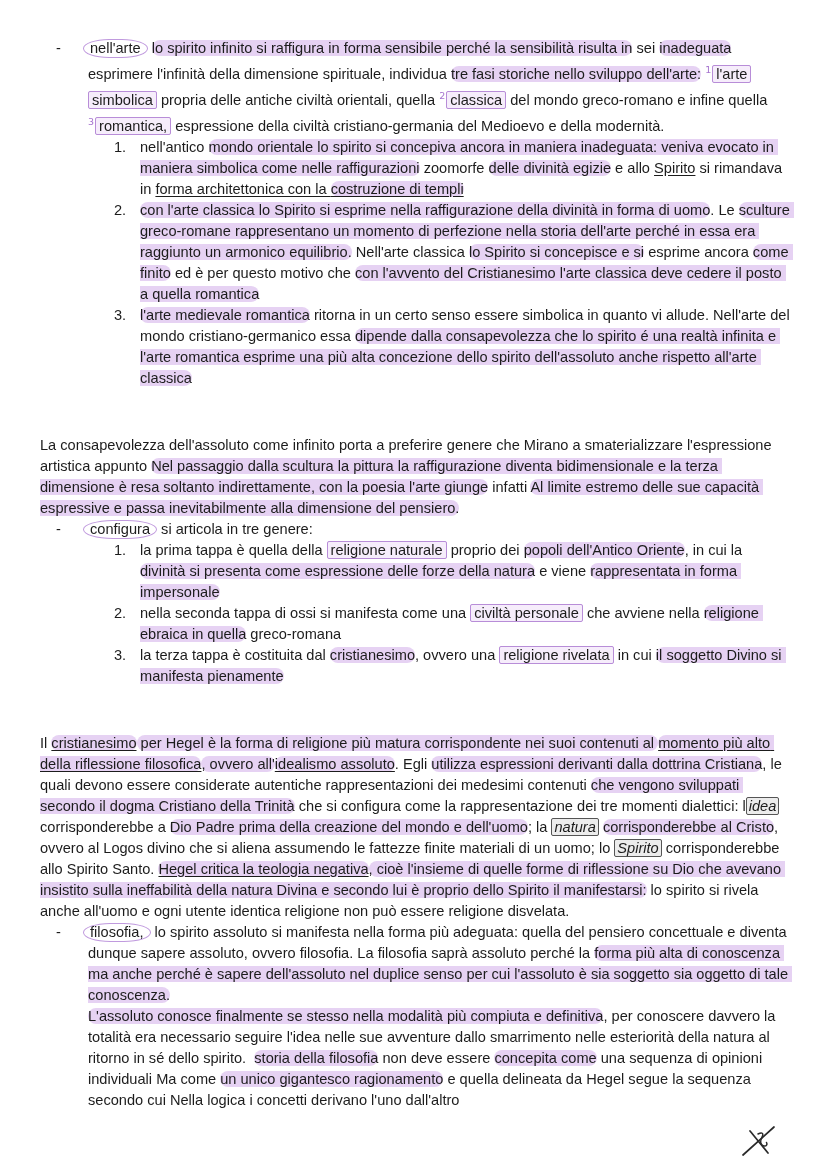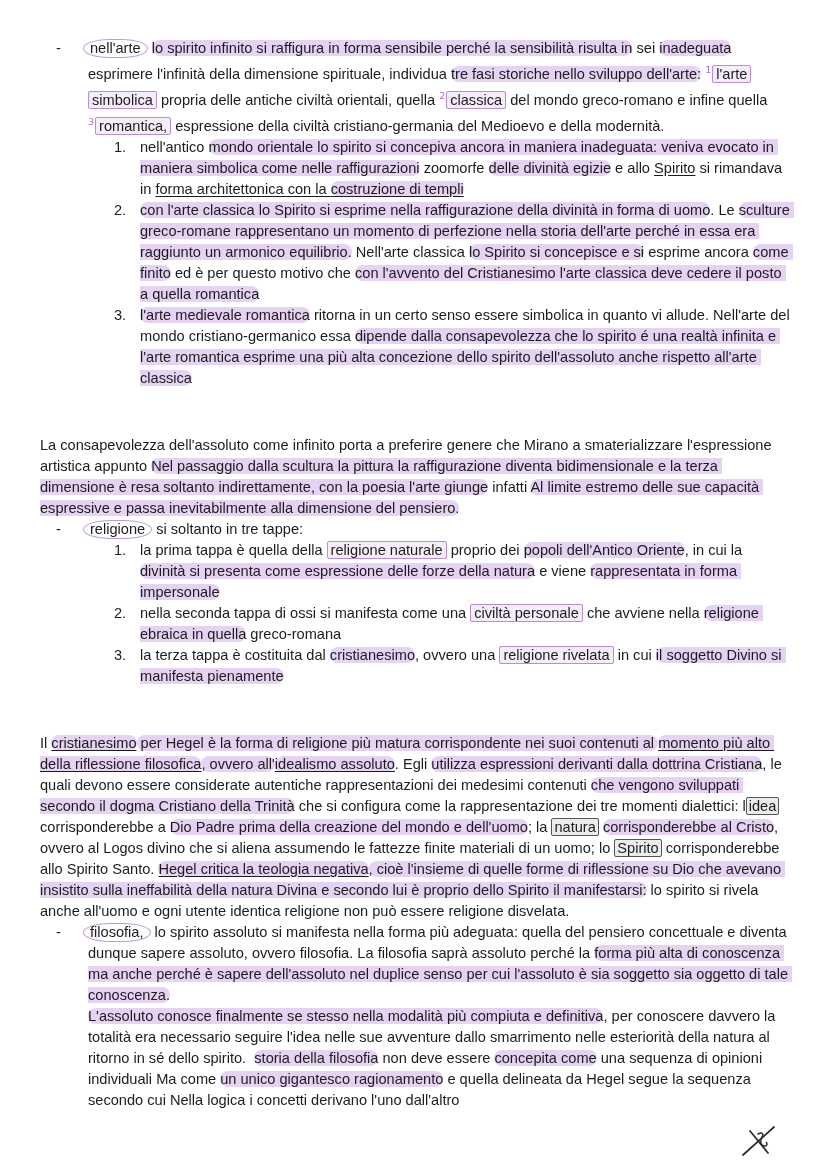--- a/index.html
+++ b/index.html
@@ -34,20 +34,21 @@
     background:var(--box_fill,#f6edfb);
     border-radius:2px;
     padding:0 3px;
     text-align:center;
   }
   .darkbox{
     border:1.4px solid var(--darkbox_border,#555);
     background:var(--darkbox_fill,#ececec);
     border-radius:2px;
     padding:0 2px;
+    font-style:italic;
   }
   .circle{
     border:1.4px solid var(--circle_border,#c09ade);
     border-radius:50%/62%;
     padding:0 6px 1px 6px;
     margin-left:-5px;
   }
   .sup{
     color:var(--sup_color,#a674cf);
     font-size:9.5px;
@@ -63,21 +64,21 @@
 </style>
 </head>
 <body>
 
 <main id="doc">
     <div class="block bullet"><span class="marker">-</span><span class="seg circle">nell'arte</span><span class="seg"> </span><span class="seg hl">lo spirito infinito si raffigura in forma sensibile perché la sensibilità risulta in</span><span class="seg"> sei </span><span class="seg hl">inadeguata</span><span class="seg"> esprimere l'infinità della dimensione spirituale, individua </span><span class="seg hl">tre fasi storiche nello sviluppo dell'arte:</span><span class="seg"> </span><span class="seg sup">1</span><span class="seg box">l'arte</span><span class="seg"> </span><span class="seg box">simbolica</span><span class="seg"> propria delle antiche civiltà orientali, quella </span><span class="seg sup">2</span><span class="seg box">classica</span><span class="seg"> del mondo greco-romano e infine quella </span><span class="seg sup">3</span><span class="seg box">romantica,</span><span class="seg"> espressione della civiltà cristiano-germania del Medioevo e della modernità.</span></div>
     <div class="block num"><span class="marker">1.</span><span class="seg">nell'antico </span><span class="seg hl">mondo orientale lo spirito si concepiva ancora in maniera inadeguata: veniva evocato in maniera simbolica come nelle raffigurazioni</span><span class="seg"> zoomorfe </span><span class="seg hl">delle divinità egizie</span><span class="seg"> e allo </span><span class="seg ul">Spirito</span><span class="seg"> si rimandava in </span><span class="seg ul">forma architettonica con la </span><span class="seg hl ul">costruzione di templi</span></div>
     <div class="block num"><span class="marker">2.</span><span class="seg hl">con l'arte classica lo Spirito si esprime nella raffigurazione della divinità in forma di uomo</span><span class="seg">. Le </span><span class="seg hl">sculture greco-romane rappresentano un momento di perfezione nella storia dell'arte perché in essa era raggiunto un armonico equilibrio.</span><span class="seg"> Nell'arte classica </span><span class="seg hl">lo Spirito si concepisce e si</span><span class="seg"> esprime ancora </span><span class="seg hl">come finito</span><span class="seg"> ed è per questo motivo che </span><span class="seg hl">con l'avvento del Cristianesimo l'arte classica deve cedere il posto a quella romantica</span></div>
     <div class="block num"><span class="marker">3.</span><span class="seg hl">l'arte medievale romantica</span><span class="seg"> ritorna in un certo senso essere simbolica in quanto vi allude. Nell'arte del mondo cristiano-germanico essa </span><span class="seg hl">dipende dalla consapevolezza che lo spirito é una realtà infinita e l'arte romantica esprime una più alta concezione dello spirito dell'assoluto anche rispetto all'arte classica</span></div>
     <div class="block para"><span class="seg">La consapevolezza dell'assoluto come infinito porta a preferire genere che Mirano a smaterializzare l'espressione artistica appunto </span><span class="seg hl">Nel passaggio dalla scultura la pittura la raffigurazione diventa bidimensionale e la terza dimensione è resa soltanto indirettamente, con la poesia l'arte giunge</span><span class="seg"> infatti </span><span class="seg hl">Al limite estremo delle sue capacità espressive e passa inevitabilmente alla dimensione del pensiero.</span></div>
-    <div class="block bullet"><span class="marker">-</span><span class="seg circle">religione</span><span class="seg"> si soltanto in tre tappe:</span></div>
+    <div class="block bullet"><span class="marker">-</span><span class="seg circle">configura</span><span class="seg"> si articola in tre genere:</span></div>
     <div class="block num"><span class="marker">1.</span><span class="seg">la prima tappa è quella della </span><span class="seg box">religione naturale</span><span class="seg"> proprio dei </span><span class="seg hl">popoli dell'Antico Oriente</span><span class="seg">, in cui la </span><span class="seg hl">divinità si presenta come espressione delle forze della natura</span><span class="seg"> e viene </span><span class="seg hl">rappresentata in forma impersonale</span></div>
     <div class="block num"><span class="marker">2.</span><span class="seg">nella seconda tappa di ossi si manifesta come una </span><span class="seg box">civiltà personale</span><span class="seg"> che avviene nella </span><span class="seg hl">religione ebraica in quella</span><span class="seg"> greco-romana</span></div>
     <div class="block num"><span class="marker">3.</span><span class="seg">la terza tappa è costituita dal </span><span class="seg hl">cristianesimo</span><span class="seg">, ovvero una </span><span class="seg box">religione rivelata</span><span class="seg"> in cui </span><span class="seg hl">il soggetto Divino si manifesta pienamente</span></div>
     <div class="block para"><span class="seg">Il </span><span class="seg hl ul">cristianesimo</span><span class="seg hl"> per Hegel è la forma di religione più matura corrispondente nei suoi contenuti al </span><span class="seg hl ul">momento più alto della riflessione filosofica</span><span class="seg hl">, ovvero all'</span><span class="seg hl ul">idealismo assoluto</span><span class="seg">. Egli </span><span class="seg hl">utilizza espressioni derivanti dalla dottrina Cristiana</span><span class="seg">, le quali devono essere considerate autentiche rappresentazioni dei medesimi contenuti </span><span class="seg hl">che vengono sviluppati secondo il dogma Cristiano della Trinità</span><span class="seg"> che si configura come la rappresentazione dei tre momenti dialettici: l</span><span class="seg darkbox">idea</span><span class="seg"> corrisponderebbe a </span><span class="seg hl">Dio Padre prima della creazione del mondo e dell'uomo</span><span class="seg">; la </span><span class="seg darkbox">natura</span><span class="seg"> </span><span class="seg hl">corrisponderebbe al Cristo</span><span class="seg">, ovvero al Logos divino che si aliena assumendo le fattezze finite materiali di un uomo; lo </span><span class="seg darkbox">Spirito</span><span class="seg"> corrisponderebbe allo Spirito Santo. </span><span class="seg hl ul">Hegel critica la teologia negativa</span><span class="seg hl">, cioè l'insieme di quelle forme di riflessione su Dio che avevano insistito sulla ineffabilità della natura Divina e secondo lui è proprio dello Spirito il manifestarsi:</span><span class="seg"> lo spirito si rivela anche all'uomo e ogni utente identica religione non può essere religione disvelata.</span></div>
     <div class="block bullet"><span class="marker">-</span><span class="seg circle">filosofia,</span><span class="seg"> lo spirito assoluto si manifesta nella forma più adeguata: quella del pensiero concettuale e diventa dunque sapere assoluto, ovvero filosofia. La filosofia saprà assoluto perché la </span><span class="seg hl">forma più alta di conoscenza ma anche perché è sapere dell'assoluto nel duplice senso per cui l'assoluto è sia soggetto sia oggetto di tale conoscenza.</span></div>
     <div class="block bullet-cont"><span class="seg hl">L'assoluto conosce finalmente se stesso nella modalità più compiuta e definitiva</span><span class="seg">, per conoscere davvero la totalità era necessario seguire l'idea nelle sue avventure dallo smarrimento nelle esteriorità della natura al ritorno in sé dello spirito.  </span><span class="seg hl">storia della filosofia</span><span class="seg"> non deve essere </span><span class="seg hl">concepita come</span><span class="seg"> una sequenza di opinioni individuali Ma come </span><span class="seg hl">un unico gigantesco ragionamento</span><span class="seg"> e quella delineata da Hegel segue la sequenza secondo cui Nella logica i concetti derivano l'uno dall'altro</span></div>
   </main>
 
 <svg id="corner-mark" viewBox="0 0 42 44" xmlns="http://www.w3.org/2000/svg">
   <path d="M5 37 L36 9" stroke="#2a2a2a" stroke-width="1.7" fill="none" stroke-linecap="round"></path>

